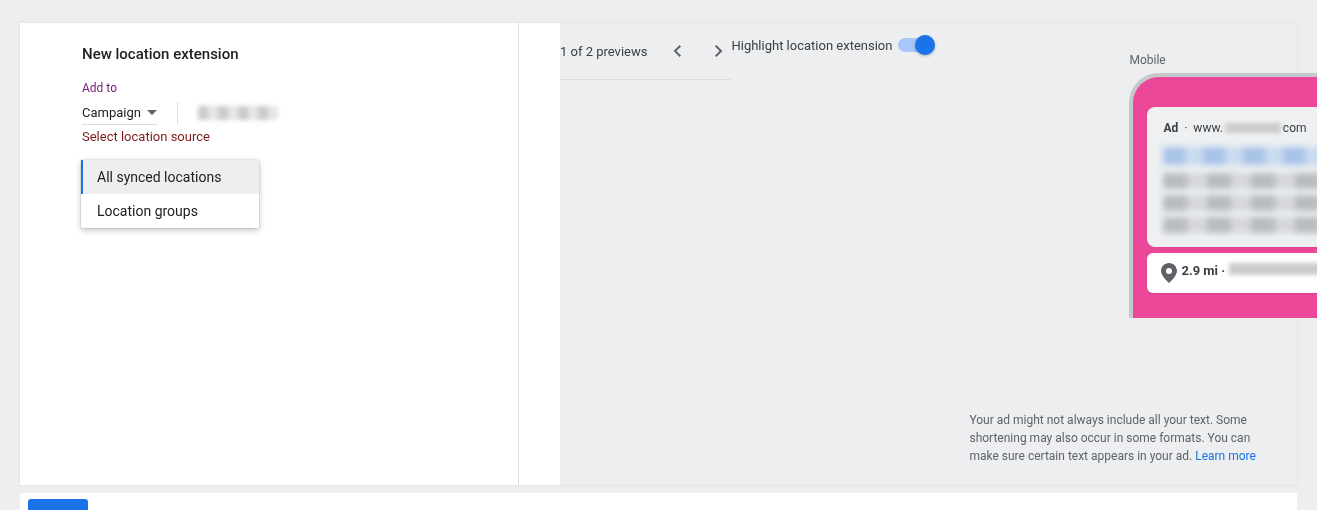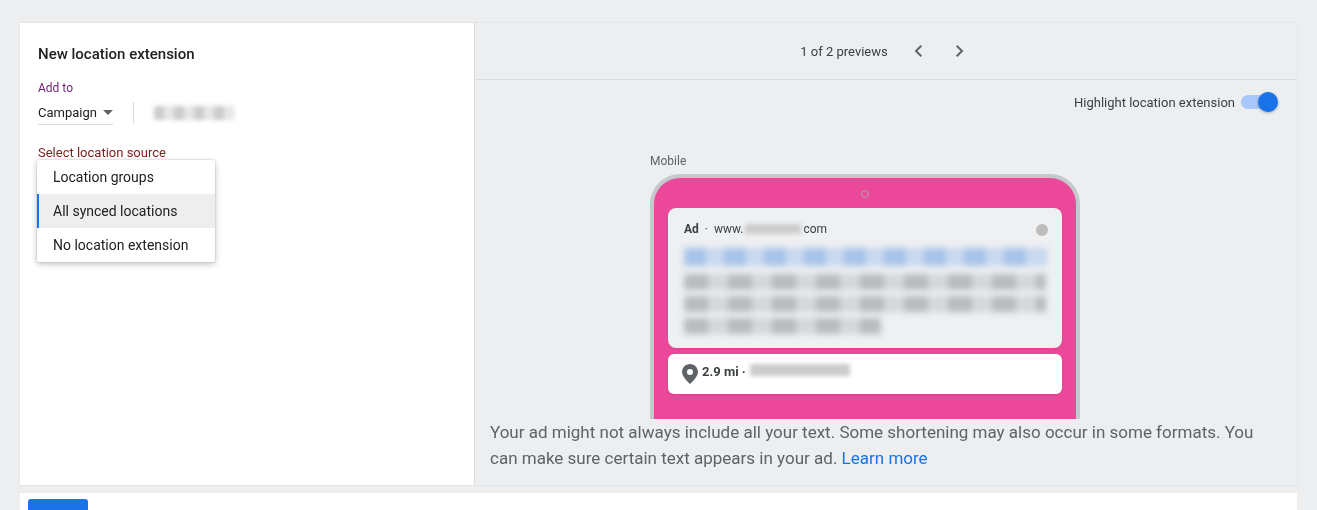--- a/index.html
+++ b/index.html
@@ -13,20 +13,21 @@
     }
     .main-container {
       display: flex;
       background: #fff;
       position: absolute;
       left: 20px;
       top: 23px;
       right: 20px;
       height: 462px;
       box-shadow: 0 0 2px rgba(0,0,0,0.1);
+      padding-left: 44px;
     }
     .left-panel {
       width: 455px;
       border-right: 1px solid #dadce0;
       padding: 22px 20px 0 18px;
       position: relative;
       background: #fff;
     }
     .panel-title {
       font-size: 15px;
@@ -36,21 +37,21 @@
     }
     .addto-label {
       font-size: 12px;
       color: #701a75;
       margin-bottom: 6px;
     }
     .addto-row {
       display: flex;
       align-items: center;
       gap: 20px;
-      margin-bottom: 20px;
+      margin-bottom: 4px;
     }
     .campaign-select {
       display: flex;
       align-items: center;
       font-size: 13px;
       color: #202124;
       border-bottom: 1px solid #dadce0;
       padding: 4px 0 4px 0;
       cursor: pointer;
     }
@@ -90,21 +91,22 @@
     .dropdown-item.selected {
       background: #eeeeee;
       border-left: 2px solid #1a73e8;
       padding-left: 14px;
     }
     .right-panel {
       flex: 1;
       background: #eceef0;
       position: relative;
       display: flex;
-      flex-direction: column;
+      flex-direction: row;
+      margin-left: 41px;
     }
     .preview-header {
       height: 57px;
       border-bottom: 1px solid #dadce0;
       position: relative;
       display: flex;
       align-items: center;
       justify-content: center;
     }
     .preview-count {
@@ -241,22 +243,22 @@
     .loc-blur {
       width: 100px;
       height: 12px;
       background: #ccc;
       filter: blur(2px);
     }
     .disclaimer {
       position: absolute;
       left: 15px;
       right: 20px;
-      bottom: 14px;
-      font-size: 17px;
+      bottom: 20px;
+      font-size: 12px;
       color: #5f6368;
       line-height: 1.5;
     }
     .disclaimer a { color: #1a73e8; text-decoration: none; cursor: pointer; }
     .footer-bar {
       position: absolute;
       left: 20px;
       bottom: 0;
       right: 20px;
       height: 17px;
@@ -285,23 +287,22 @@
         <svg width="10" height="5" viewBox="0 0 10 5">
             <path d="M0 0l5 5 5-5z" fill="#5f6368"></path>
           </svg>
       </div>
       <div class="vert-div"></div>
       <div class="blur-chip"></div>
     </div>
     <div class="source-label">Select location source</div>
 
     <div class="dropdown">
+      <div class="dropdown-item selected">All synced locations</div>
       <div class="dropdown-item">Location groups</div>
-      <div class="dropdown-item selected">All synced locations</div>
-      <div class="dropdown-item">No location extension</div>
     </div>
   </div>
 
   <div class="right-panel">
     <div class="preview-header">
       <div class="preview-count">
         <span>1 of 2 previews</span>
         <span class="nav-arrow">
           <svg width="8" height="12" viewBox="0 0 8 12">
               <path d="M8 1.4L6.6 0 0.6 6l6 6L8 10.6 3.4 6z" fill="#5f6368"></path>

